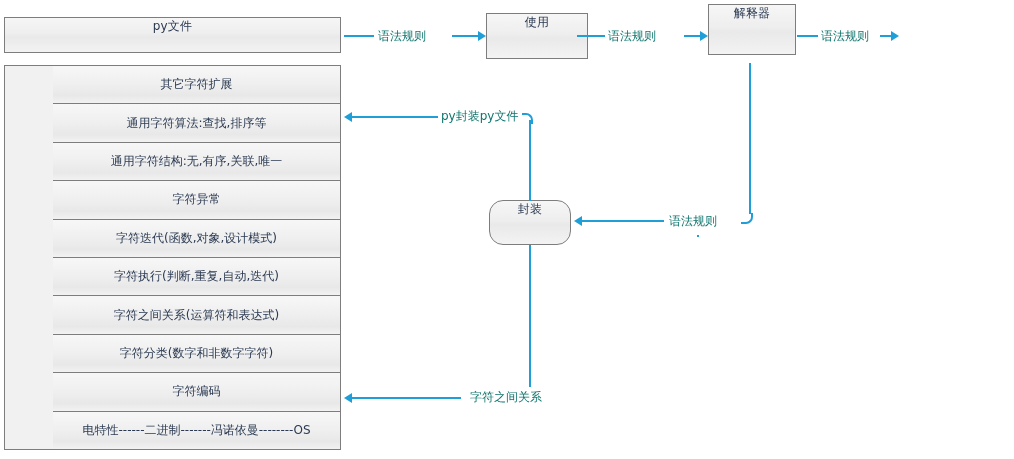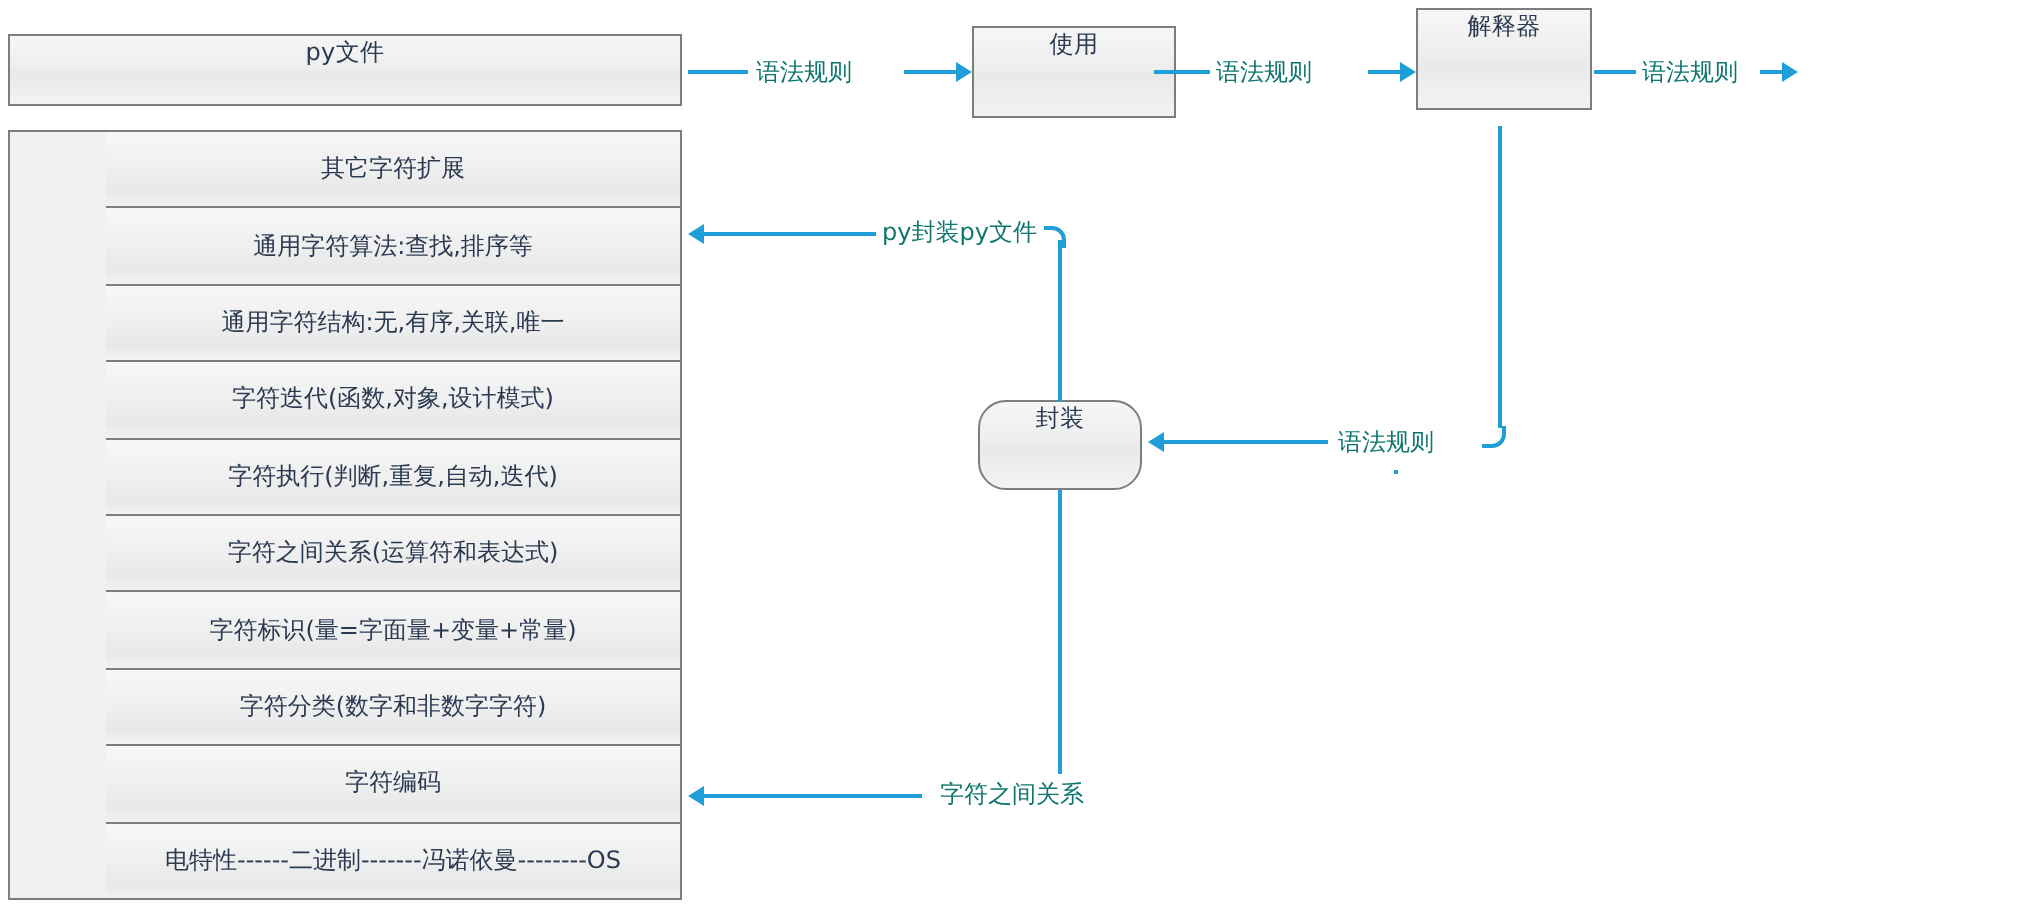--- a/index.html
+++ b/index.html
@@ -148,30 +148,30 @@
     <div class="row">
         <span>其它字符扩展</span>
       </div>
     <div class="row">
         <span>通用字符算法:查找,排序等</span>
       </div>
     <div class="row">
         <span>通用字符结构:无,有序,关联,唯一</span>
       </div>
     <div class="row">
+        <span>字符异常</span>
+      </div>
+    <div class="row">
         <span>字符迭代(函数,对象,设计模式)</span>
       </div>
     <div class="row">
         <span>字符执行(判断,重复,自动,迭代)</span>
       </div>
     <div class="row">
         <span>字符之间关系(运算符和表达式)</span>
-      </div>
-    <div class="row">
-        <span>字符标识(量=字面量+变量+常量)</span>
       </div>
     <div class="row">
         <span>字符分类(数字和非数字字符)</span>
       </div>
     <div class="row">
         <span>字符编码</span>
       </div>
     <div class="row">
         <span>电特性------二进制-------冯诺依曼--------OS</span>
       </div>

